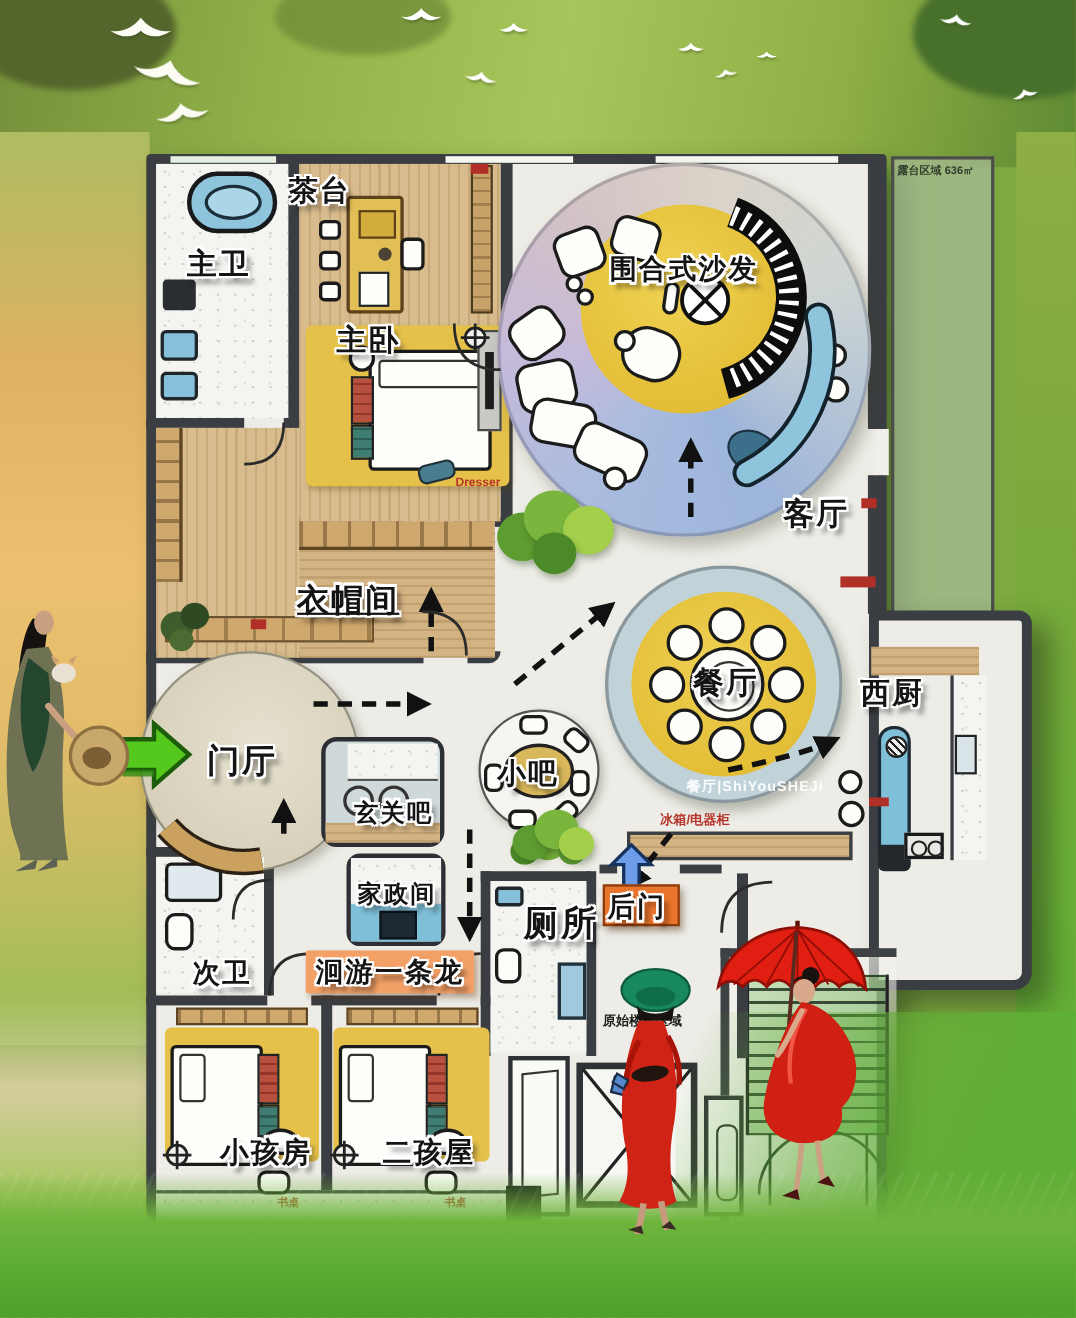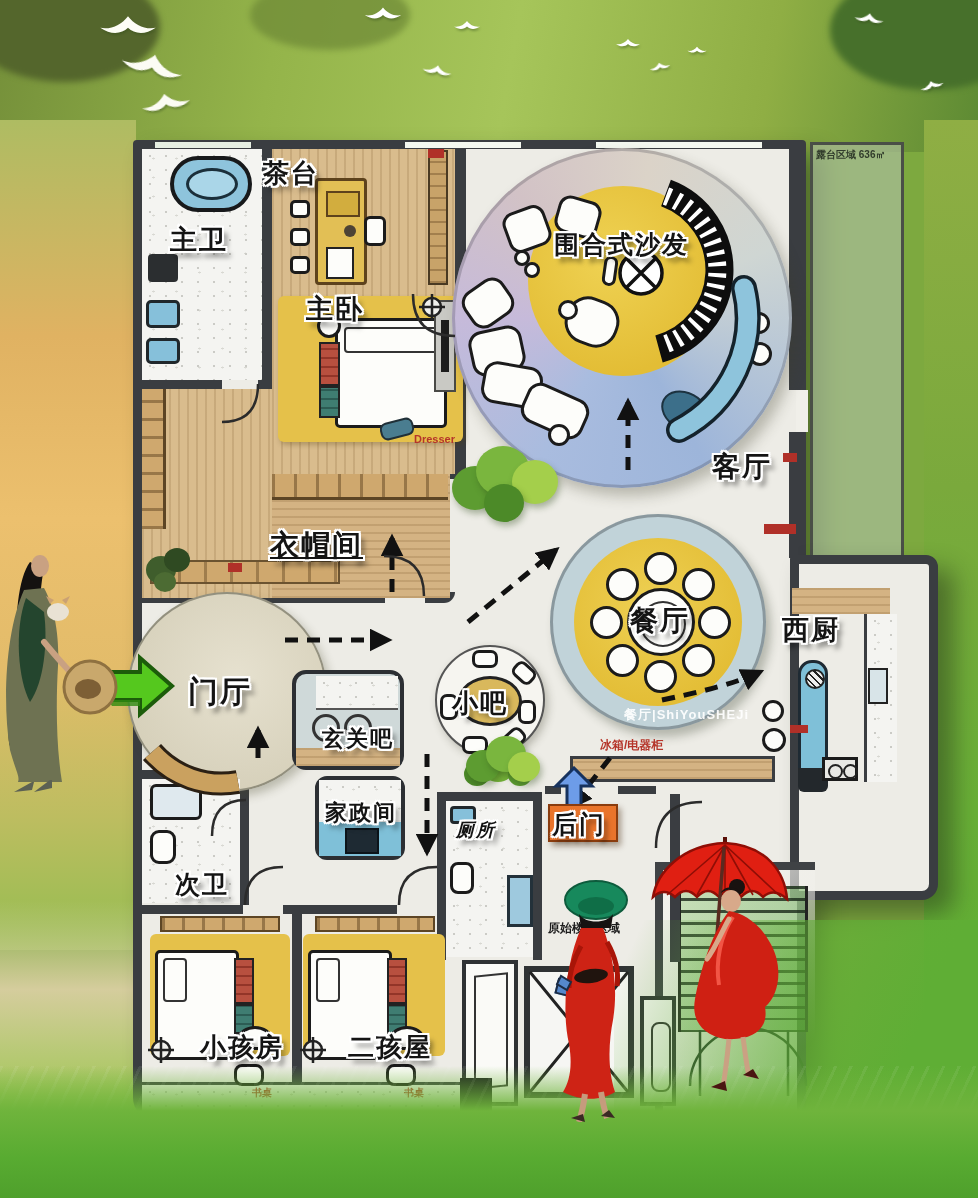--- a/index.html
+++ b/index.html
@@ -363,21 +363,22 @@
   <div class="abs rl" style="left:554px;top:228px;font-size:25px;">围合式沙发</div>
   <div class="abs rl" style="left:712px;top:448px;font-size:28px;">客厅</div>
   <div class="abs rl" style="left:270px;top:526px;font-size:29px;text-decoration:underline;">衣帽间</div>
   <div class="abs rl" style="left:188px;top:672px;font-size:30px;">门厅</div>
   <div class="abs rl" style="left:322px;top:724px;font-size:22px;">玄关吧</div>
   <div class="abs rl" style="left:452px;top:686px;font-size:26px;">小吧</div>
   <div class="abs rl" style="left:630px;top:602px;font-size:28px;">餐厅</div>
   <div class="abs rl" style="left:782px;top:612px;font-size:27px;">西厨</div>
   <div class="abs rl" style="left:325px;top:798px;font-size:22px;">家政间</div>
   <div class="abs rl" style="left:175px;top:868px;font-size:25px;">次卫</div>
-  <div class="abs rl" style="left:456px;top:818px;font-size:18px;font-style:italic;">厕所</div>
+  <div class="abs rl box-label" style="left:278px;top:864px;font-size:25px;background:#f2a066;border-radius:2px;box-shadow:3px 4px 6px rgba(90,40,0,.35);">洄游一条龙</div>
+  <div class="abs rl" style="left:476px;top:818px;font-size:32px;">厕所</div>
   <div class="abs rl" style="left:552px;top:808px;font-size:25px;z-index:56;">后门</div>
   <div class="abs rl" style="left:200px;top:1030px;font-size:26px;">小孩房</div>
   <div class="abs rl" style="left:348px;top:1030px;font-size:26px;">二孩屋</div>
 
   <div class="abs ann" style="left:816px;top:148px;font-size:10px;font-weight:bold;color:#323d2c;">露台区域 636㎡</div>
   <div class="abs ann" style="left:624px;top:706px;font-size:13px;color:rgba(255,255,255,.92);font-weight:bold;letter-spacing:1px;">餐厅|ShiYouSHEJi</div>
   <div class="abs ann-red" style="left:600px;top:737px;font-size:12px;">冰箱/电器柜</div>
   <div class="abs ann-red" style="left:414px;top:433px;font-size:11px;">Dresser</div>
   <div class="abs ann-red" style="left:252px;top:1086px;font-size:10px;">书桌</div>
   <div class="abs ann-red" style="left:404px;top:1086px;font-size:10px;">书桌</div>

